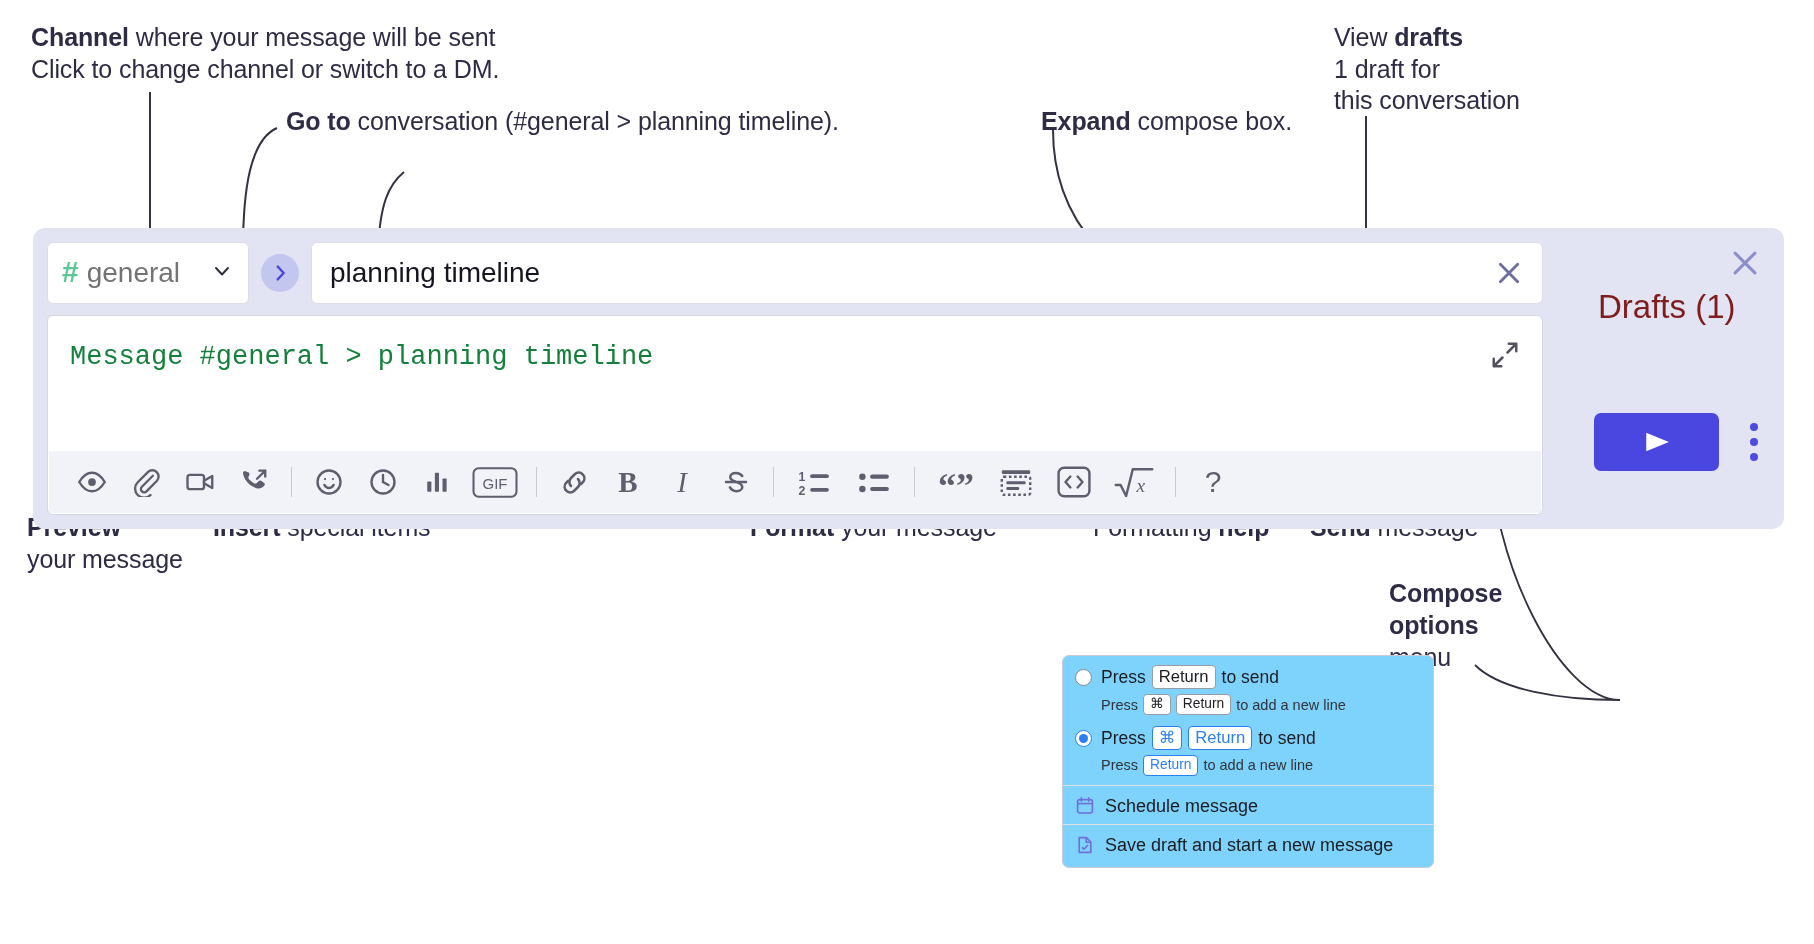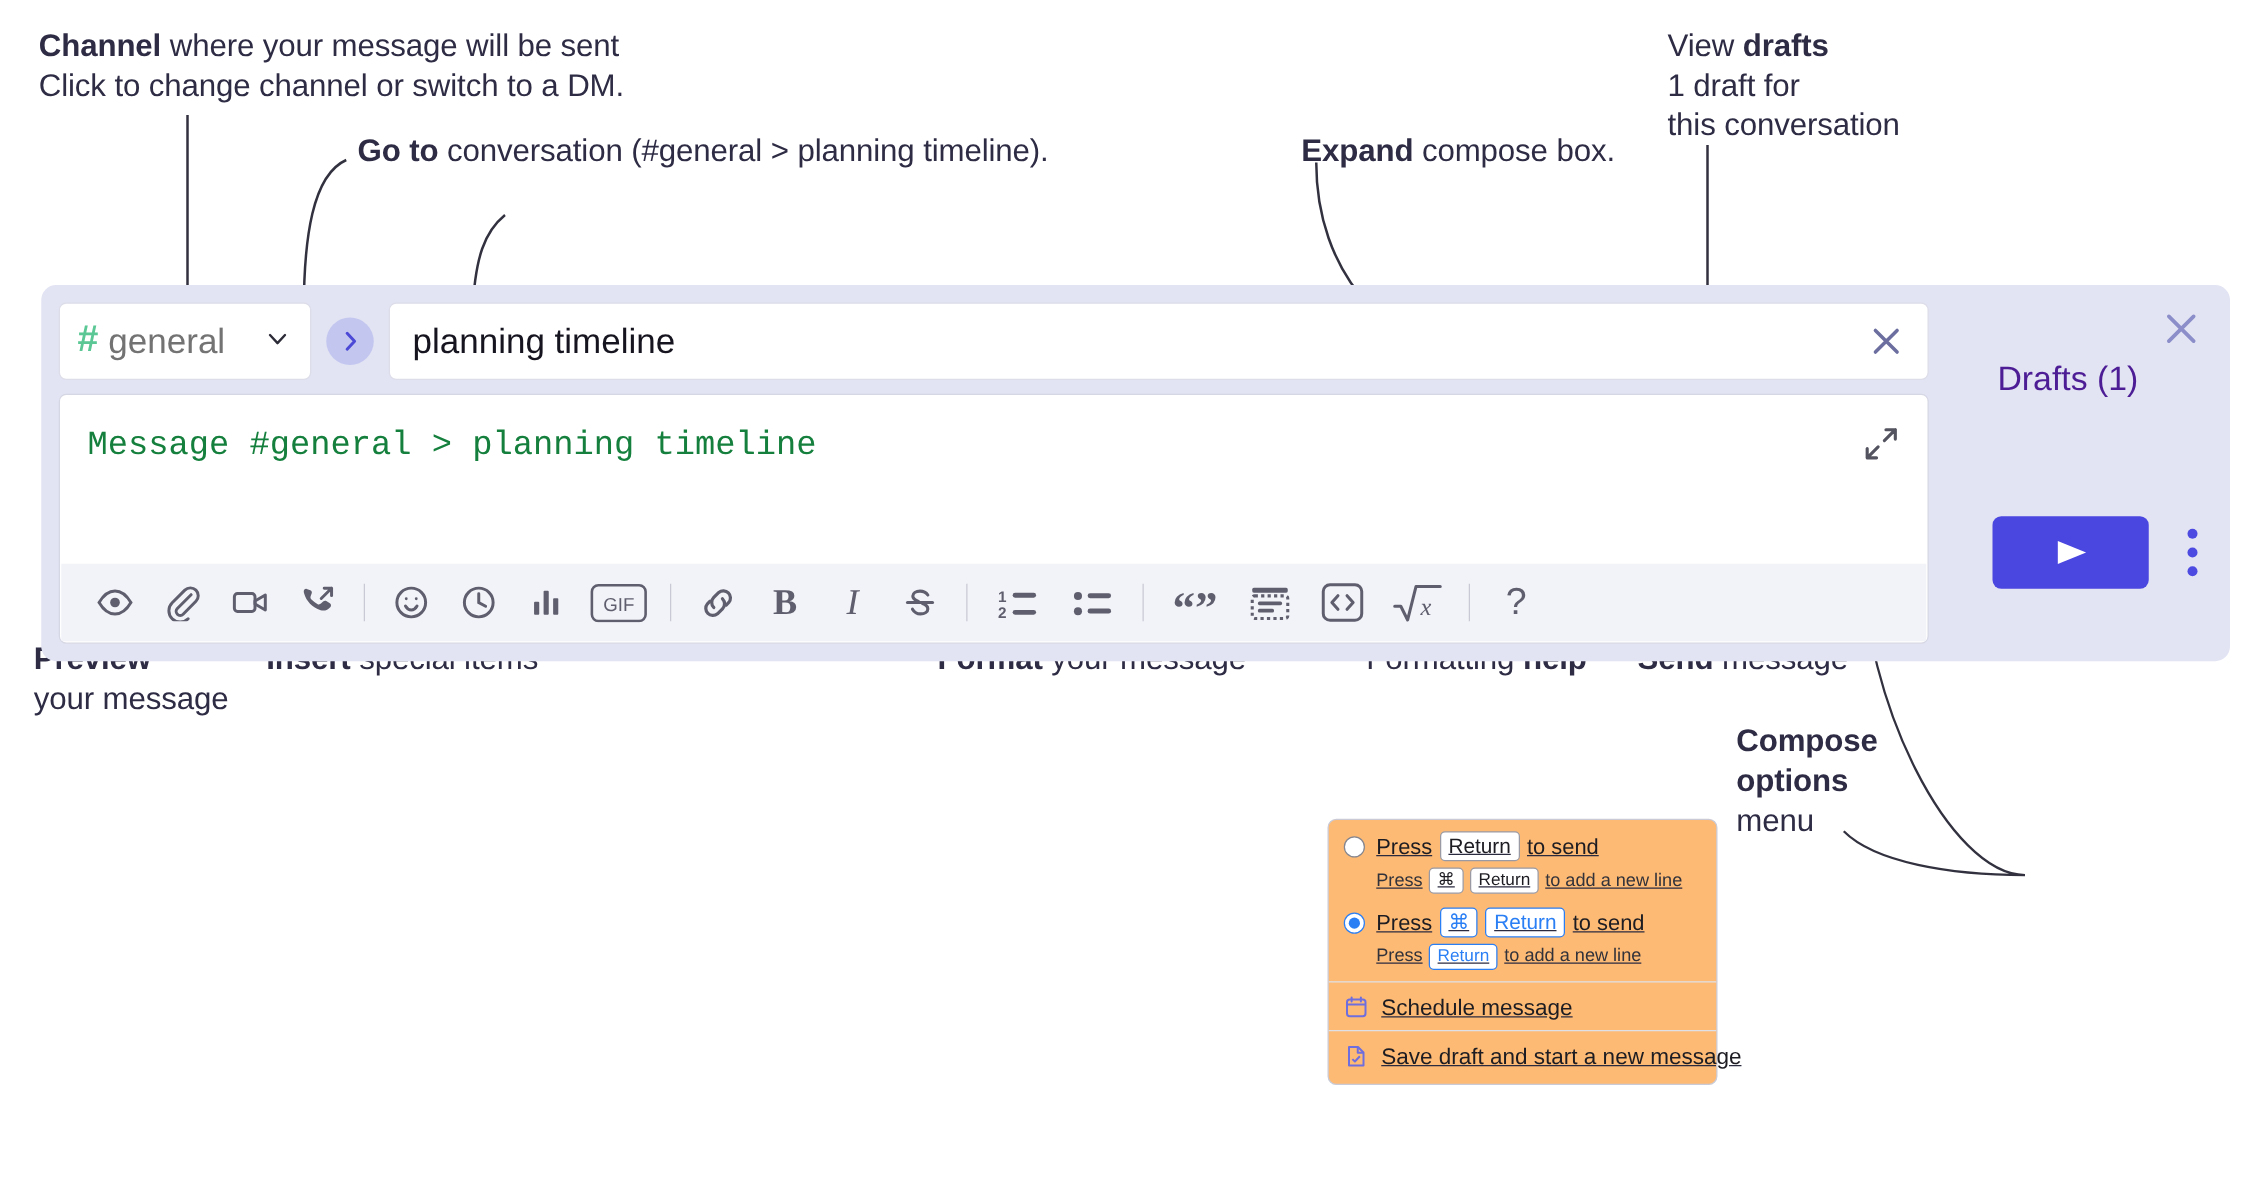--- a/index.html
+++ b/index.html
@@ -101,41 +101,40 @@
     padding-left: 16px;
     gap: 0px;
   }
   .tb { width: 54px; height: 46px; display: flex; align-items: center; justify-content: center; cursor: pointer; color: #5e5e6e; flex: 0 0 auto; }
   .tbsep { width: 1px; height: 30px; background: #c8c9d4; margin: 0 10px; flex: 0 0 auto; }
 
   
   .rail-close { position: absolute; right: 22px; top: 18px; width: 34px; height: 34px; cursor: pointer; }
   .drafts-link {
     position: absolute; left: 1545px; top: 288px;
-    font-size: 27px; color: #4c1d95; cursor: pointer; white-space: nowrap;
+    font-size: 33px; color: #7f1d1d; cursor: pointer; white-space: nowrap;
   }
   .send-btn {
     position: absolute; left: 1540px; top: 414px;
     width: 125px; height: 58px; border-radius: 7px;
     background: #4a46e0;
     display: flex; align-items: center; justify-content: center;
     cursor: pointer;
   }
   .kebab { position: absolute; left: 1685px; top: 415px; width: 30px; height: 56px; display:flex; flex-direction:column; align-items:center; justify-content:center; gap:7px; cursor:pointer; }
   .kebab span { width: 8px; height: 8px; border-radius: 50%; background: #4c4ae0; display:block; }
 
   
   #opts-menu {
     position: absolute;
     left: 1062px; top: 655px;
-    width: 312px;
-    background: #fdba74;
+    width: 372px;
+    background: #7dd3fc;
     border: 1px solid #c9cad6;
     border-radius: 7px;
-    text-decoration: underline;
   }
   .opt-group { padding: 9px 12px 9px 12px; }
   .opt-row { display: flex; align-items: center; gap: 9px; }
   .radio { width: 17px; height: 17px; border-radius: 50%; border: 1.6px solid #85868f; flex: 0 0 auto; position: relative; background:#fff; cursor:pointer;}
   .radio.on { border-color: #2b7ff5; }
   .radio.on::after { content:""; position:absolute; left:3px; top:3px; width:9px; height:9px; border-radius:50%; background:#2b7ff5; }
   .opt-main { font-size: 17.5px; color: #1c1c22; display:flex; align-items:center; gap:6px; white-space:nowrap;}
   .opt-sub { font-size: 14.5px; color: #32323a; display:flex; align-items:center; gap:5px; margin-left: 26px; margin-top: 5px; white-space:nowrap;}
   kbd {
     font-family: "Liberation Sans", sans-serif;

